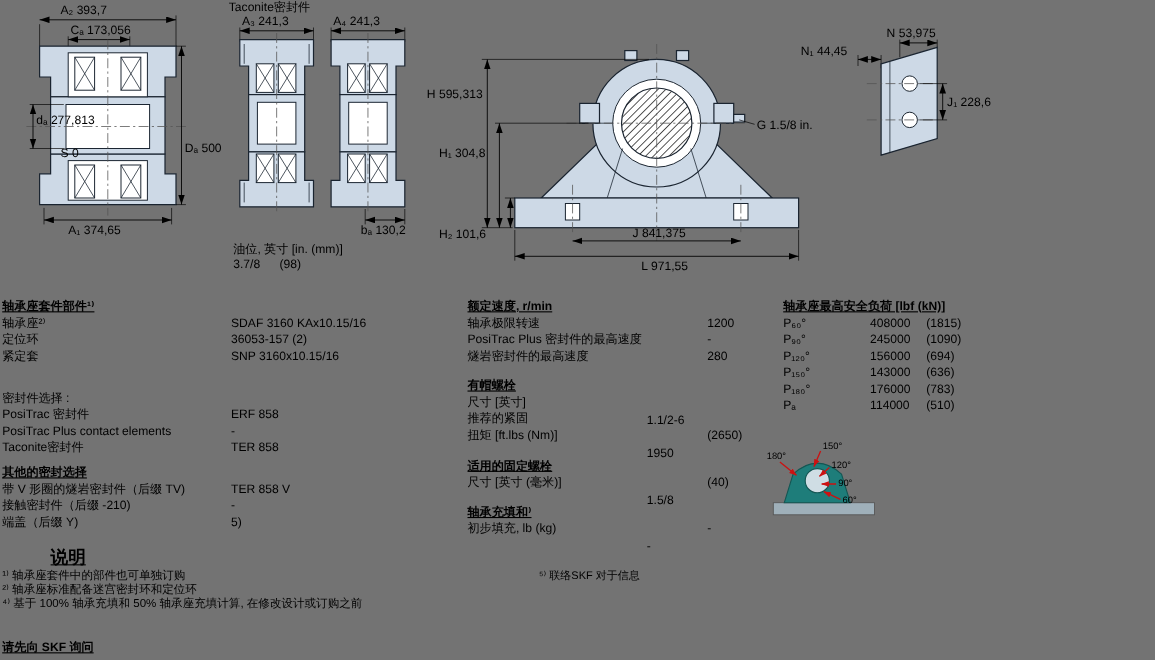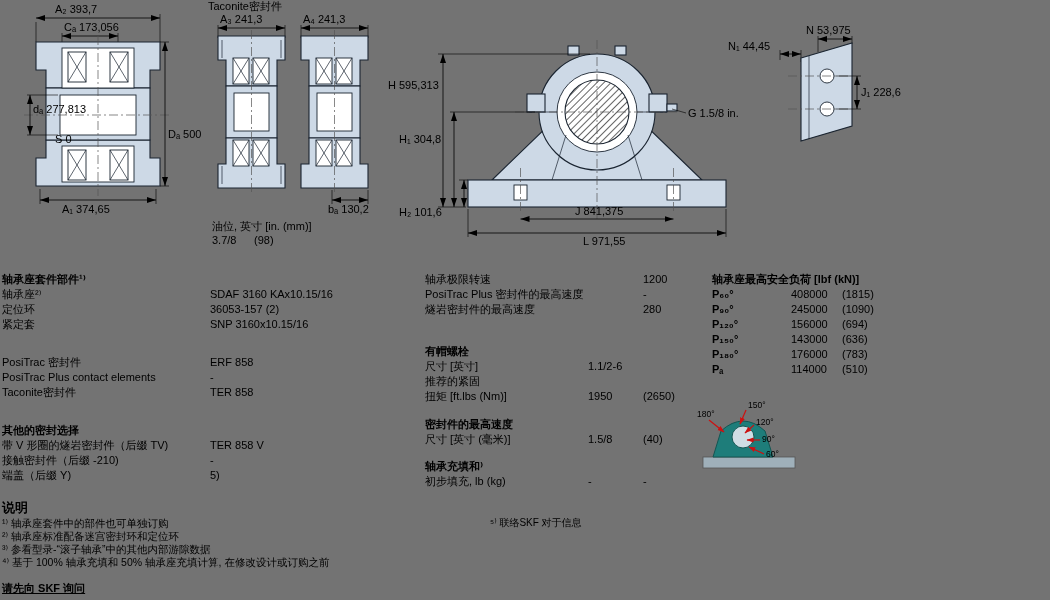--- a/index.html
+++ b/index.html
@@ -2,29 +2,29 @@
 <html><head>
 <meta charset="utf-8">
 <style>
   * { margin:0; padding:0; box-sizing:border-box; }
   html,body { background:#fff; }
   body { font-family:"Liberation Sans","DejaVu Sans",sans-serif; color:#000; }
   .page { position:relative; width:1050px; height:600px; background:#737373; overflow:hidden; }
 
   .tcol { position:absolute; font-size:11px; }
   .trow { display:flex; height:15px; line-height:15px; white-space:nowrap; }
-  .hdr  { font-weight:bold; height:15px; line-height:15px; white-space:nowrap; }
+  .hdr  { font-weight:bold; text-decoration:underline; height:15px; line-height:15px; white-space:nowrap; }
   .lt .tl { width:208px; flex:0 0 auto; }
   .mt .tl { width:163px; flex:0 0 auto; }
-  .mt .v1 { width:55px;  flex:0 0 auto; }
-  .rt .tl { width:32px;  flex:0 0 auto;font-weight:bold; }
+  .mt .v1 { width:55px;  flex:0 0 auto;margin-top:16px; }
+  .rt .tl { width:32px;  flex:0 0 auto; }
   .rt .v1 { width:51px;  flex:0 0 auto;margin-left:47px; }
 
   .notes  { position:absolute; left:2px; top:500px; font-size:10.5px; line-height:13px; }
-  .notes .hdr { font-size:13px; margin-bottom:2px; }
+  .notes .hdr { font-size:16px; margin-bottom:2px;margin-left:44px; }
   .note5  { position:absolute; left:490px; top:516px; font-size:10px; }
   .footer { position:absolute; left:2px; top:581px; font-size:11px; font-weight:bold; text-decoration:underline; }
 
   svg { position:absolute; }
   #dwg { left:0; top:0; }
   #loaddia { left:697px; top:397px; }
   svg text { font-size:11px; fill:#000; font-family:inherit; }
   svg text.small { font-size:8.5px; }
   .dim  { stroke:#000; stroke-width:0.8; fill:none; }
   .ext  { stroke:#000; stroke-width:0.6; fill:none; }
@@ -277,20 +277,23 @@
       <span class="tv">36053-157 (2)</span>
     </div>
     <div class="trow">
       <span class="tl">紧定套</span>
       <span class="tv">SNP 3160x10.15/16</span>
     </div>
   </div>
 
   <div class="tcol lt" style="left:2px; top:355px;">
     <div class="trow">
+      <span class="tl">密封件选择 :</span>
+    </div>
+    <div class="trow">
       <span class="tl">PosiTrac 密封件</span>
       <span class="tv">ERF 858</span>
     </div>
     <div class="trow">
       <span class="tl">PosiTrac Plus contact elements</span>
       <span class="tv">-</span>
     </div>
     <div class="trow">
       <span class="tl">Taconite密封件</span>
       <span class="tv">TER 858</span>
@@ -307,20 +310,21 @@
       <span class="tl">接触密封件（后缀 -210)</span>
       <span class="tv">-</span>
     </div>
     <div class="trow">
       <span class="tl">端盖（后缀 Y)</span>
       <span class="tv">5)</span>
     </div>
   </div>
 
   <div class="tcol mt" style="left:425px; top:272px;">
+    <div class="hdr">额定速度, r/min</div>
     <div class="trow">
       <span class="tl">轴承极限转速</span>
       <span class="v1"></span>
       <span class="v2">1200</span>
     </div>
     <div class="trow">
       <span class="tl">PosiTrac Plus 密封件的最高速度</span>
       <span class="v1"></span>
       <span class="v2">-</span>
     </div>
@@ -344,21 +348,21 @@
       <span class="v2"></span>
     </div>
     <div class="trow">
       <span class="tl">扭矩 [ft.lbs (Nm)]</span>
       <span class="v1">1950</span>
       <span class="v2">(2650)</span>
     </div>
   </div>
 
   <div class="tcol mt" style="left:425px; top:417px;">
-    <div class="hdr">密封件的最高速度</div>
+    <div class="hdr">适用的固定螺栓</div>
     <div class="trow">
       <span class="tl">尺寸 [英寸 (毫米)]</span>
       <span class="v1">1.5/8</span>
       <span class="v2">(40)</span>
     </div>
   </div>
 
   <div class="tcol mt" style="left:425px; top:459px;">
     <div class="hdr">轴承充填和⁾</div>
     <div class="trow">
@@ -422,20 +426,19 @@
     <text class="small" x="51" y="11">150°</text>
     <text class="small" x="59" y="28">120°</text>
     <text class="small" x="65" y="45">90°</text>
     <text class="small" x="69" y="60">60°</text>
   </svg>
 
   <div class="notes">
     <div class="hdr">说明</div>
     <div>¹⁾ 轴承座套件中的部件也可单独订购</div>
     <div>²⁾ 轴承座标准配备迷宫密封环和定位环</div>
-    <div>³⁾ 参看型录-“滚子轴承”中的其他内部游隙数据</div>
     <div>⁴⁾ 基于 100% 轴承充填和 50% 轴承座充填计算, 在修改设计或订购之前</div>
   </div>
 
   <div class="note5">⁵⁾ 联络SKF 对于信息</div>
   <div class="footer">请先向 SKF 询问</div>
 
 </div>
 
 </body></html>

